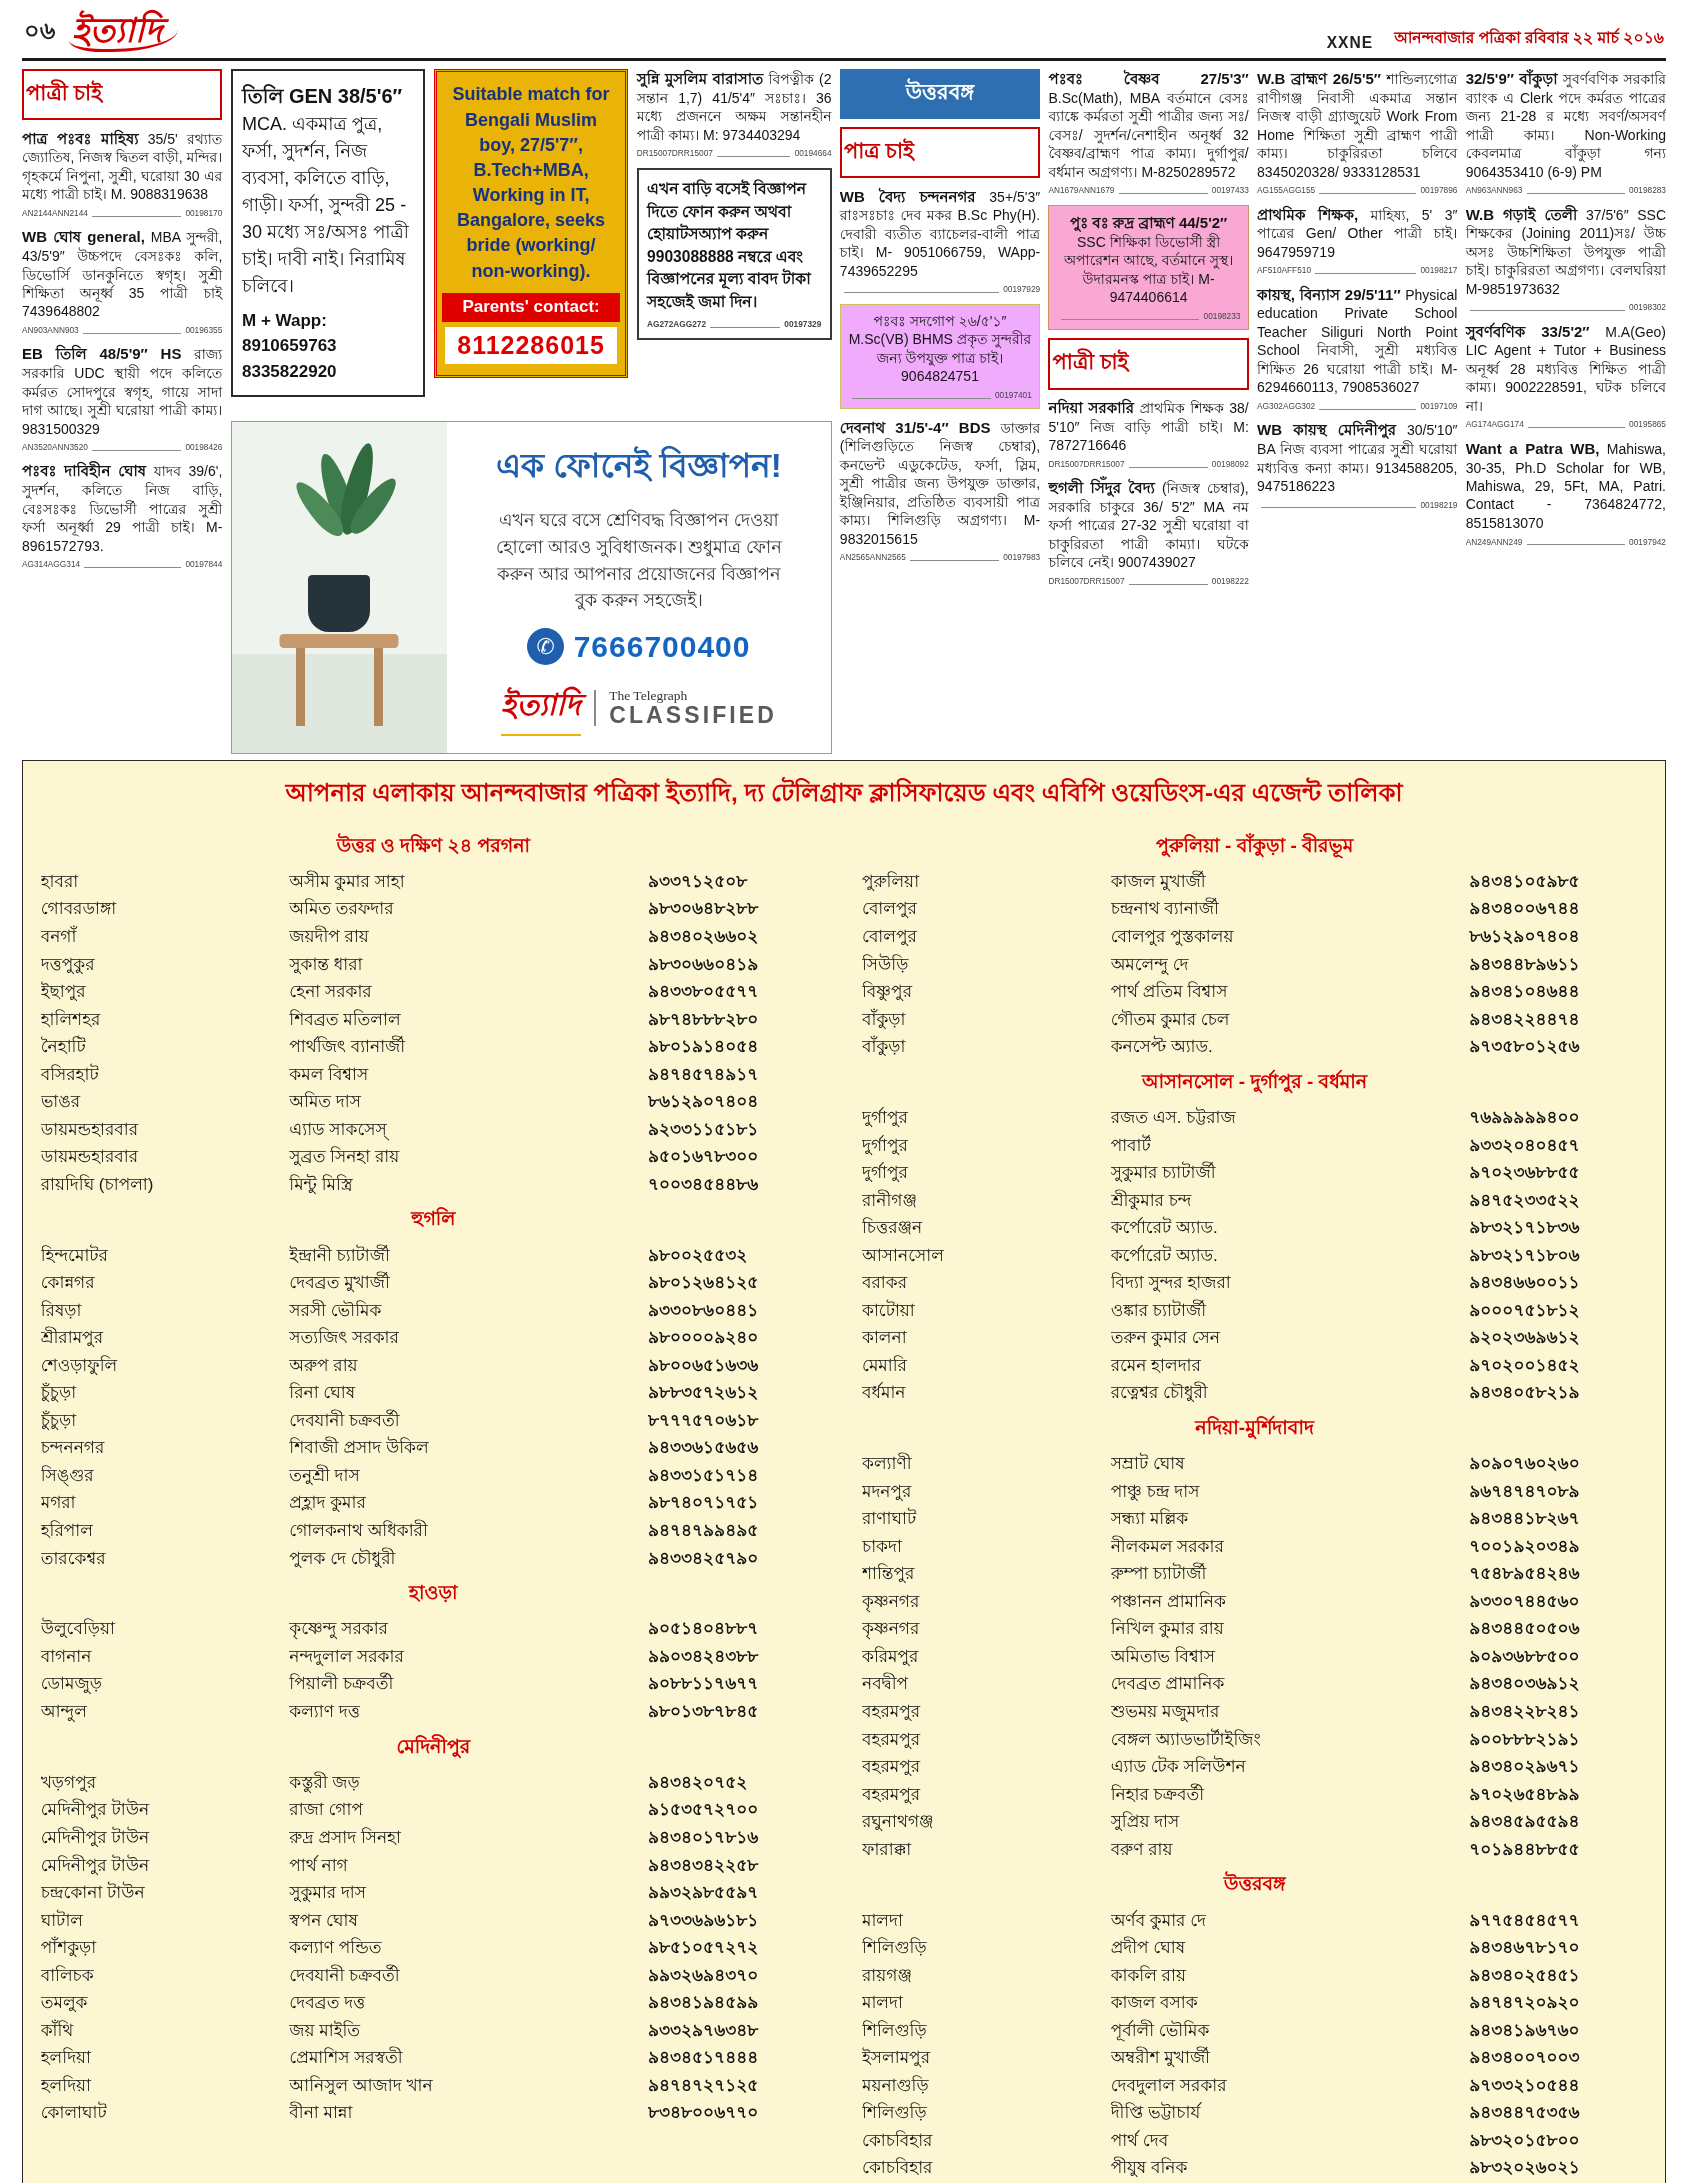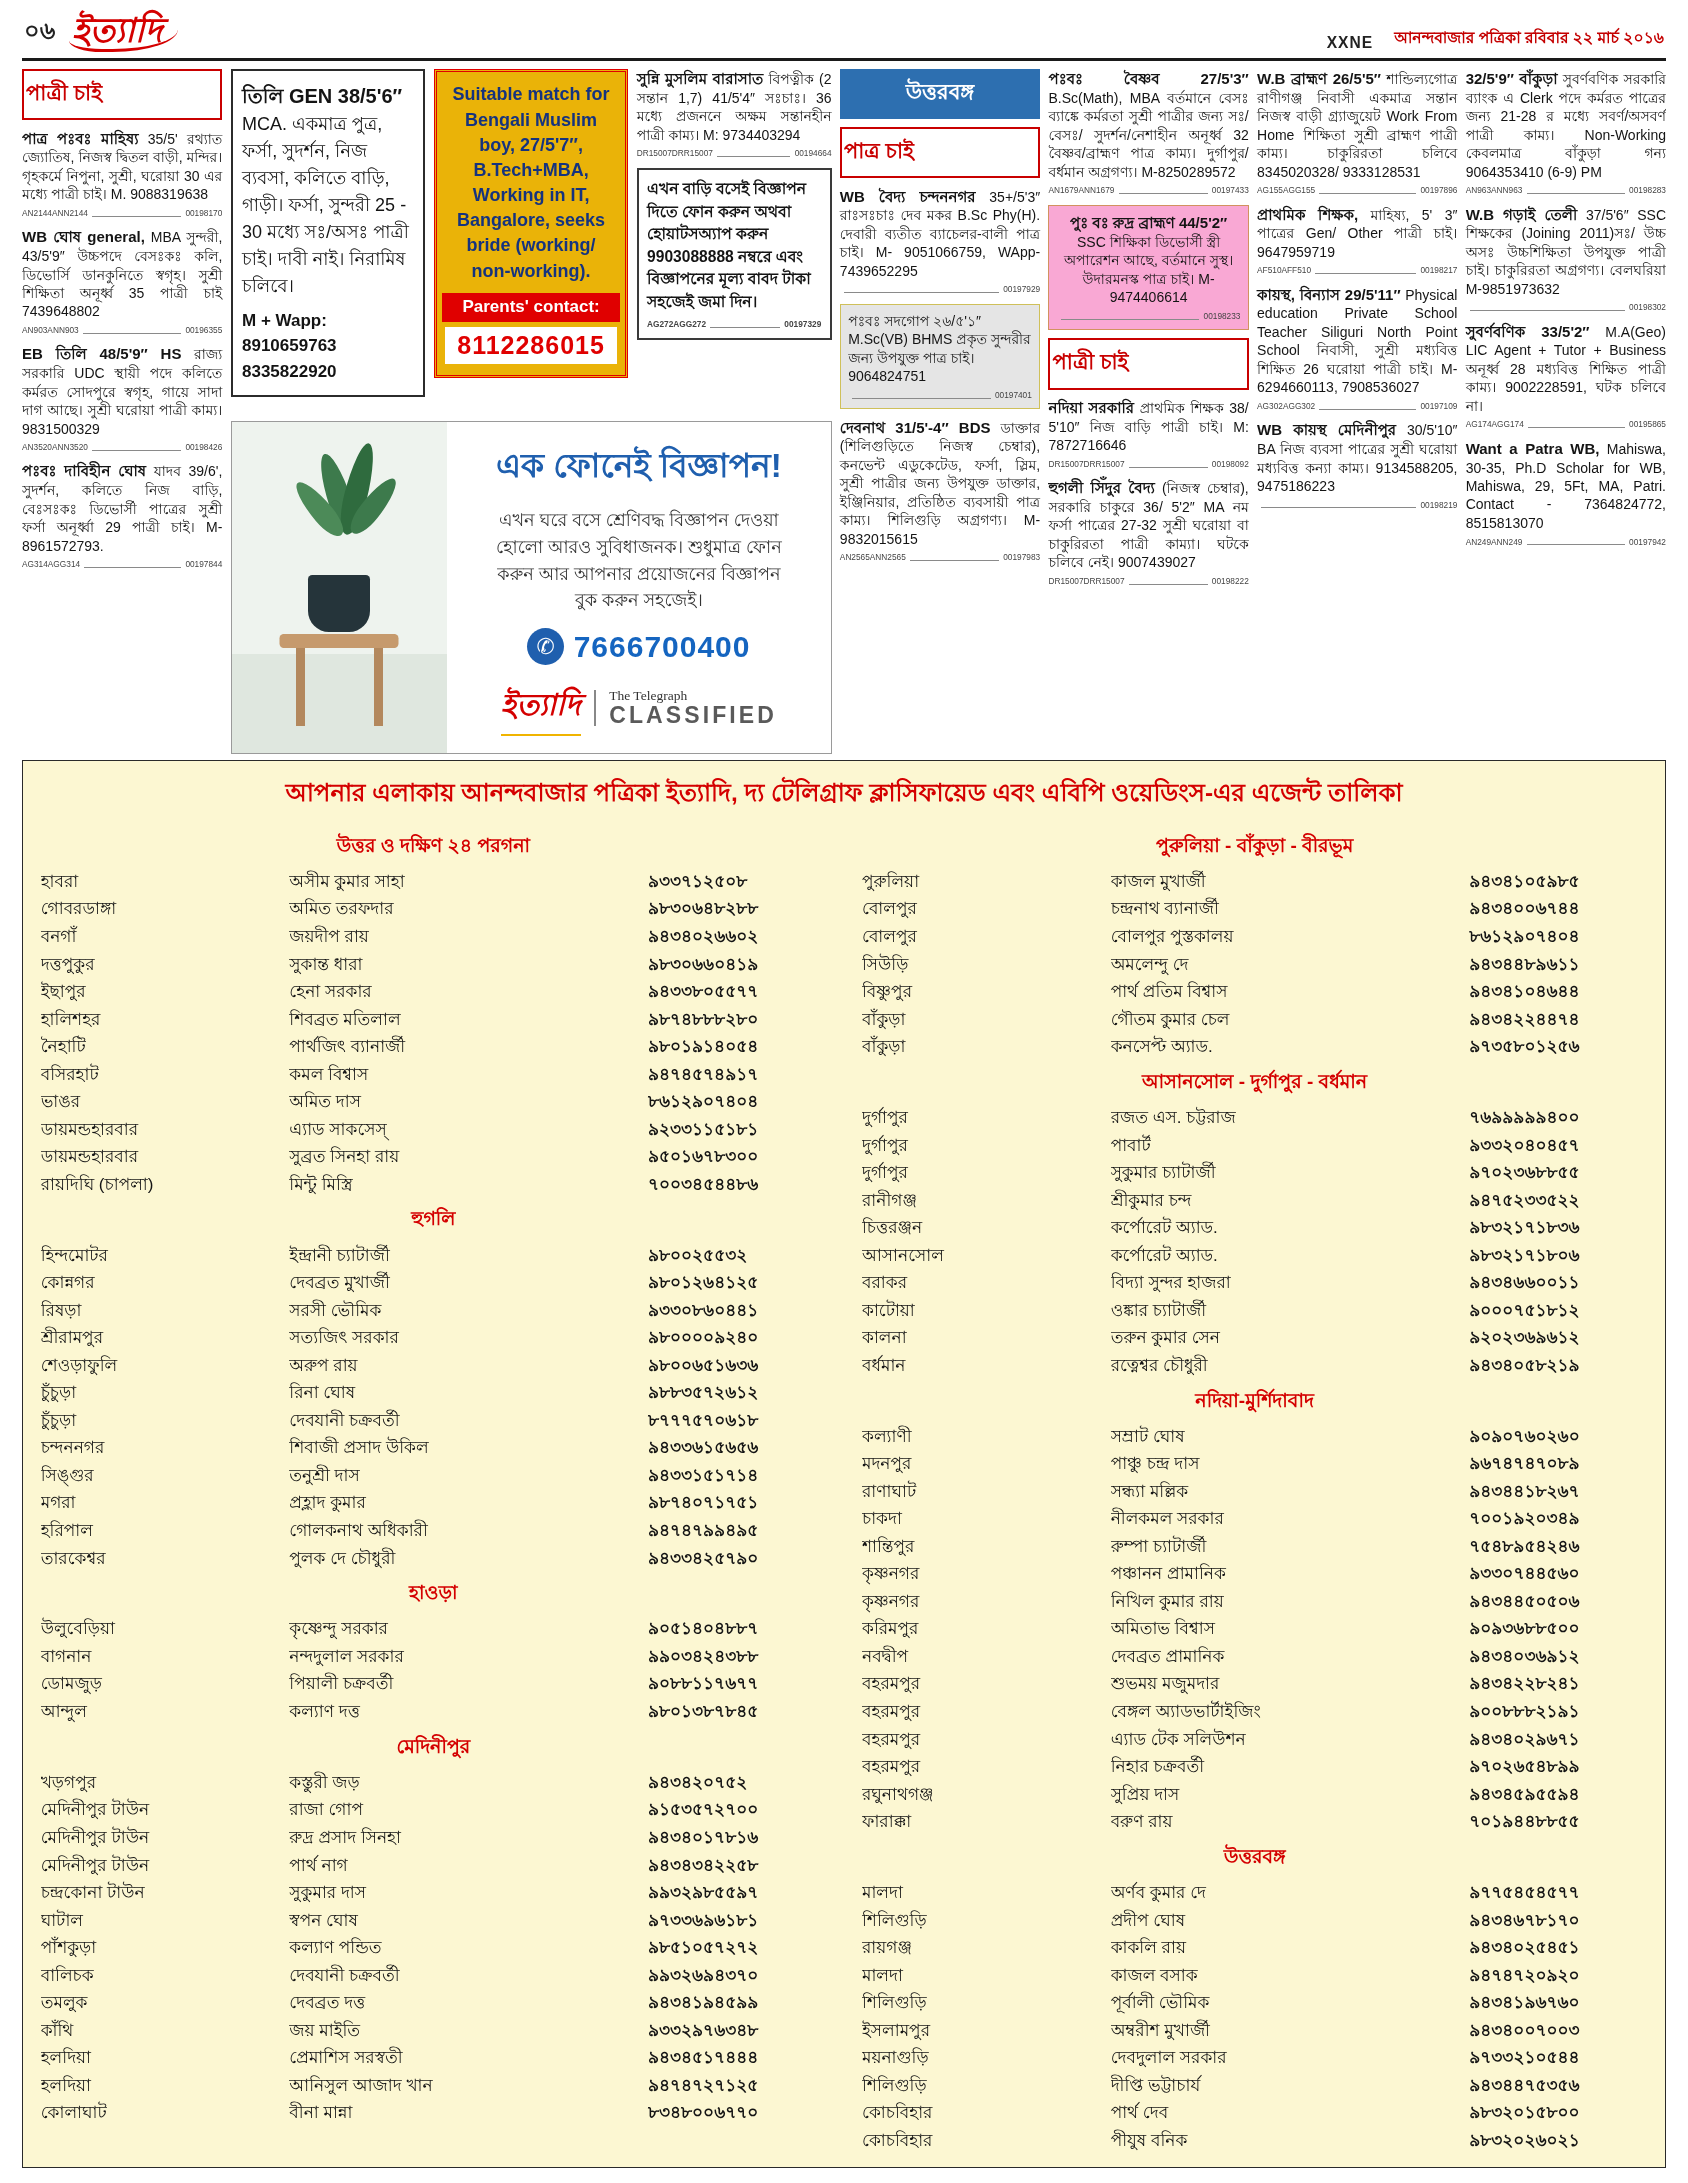--- a/index.html
+++ b/index.html
@@ -27,21 +27,21 @@
   .blk{flex-shrink:0}
   .hdr-red{border:2.1px solid #c90000;color:#c90000;font-weight:bold;
     font-size:21px;padding:6.2px 2.1px;border-radius:0;background:#fff}
   .hdr-blue{background:#2d6fb0;color:#fff;font-weight:bold;text-align:center;font-size:21px;padding:7.3px 2.1px}
   .ad{font-size:14px;line-height:1.32;text-align:justify}
   .adtitle{font-weight:bold;font-size:15px;display:inline}
   .adbody{display:inline}
   .adphone{font-weight:bold;font-size:15.6px;margin-top:7.3px;text-align:center}
   .adrefs{display:flex;align-items:flex-end;gap:4.2px;font-size:8.3px;color:#444;margin-top:4.2px}
   .refdash{flex:1;border-bottom:1px solid #8a8a8a;margin-bottom:2.1px}
-  .ad.yellow{background:#e5e5e5;border:1px solid #cfc05a;padding:7.3px;text-align:left}
+  .ad.yellow{background:#f0abfc;border:1px solid #cfc05a;padding:7.3px;text-align:center}
   .ad.orange{background:#f9a8d4;border:1px solid #d2925f;padding:7.3px;text-align:center}
   .ad.boxed{border:2.1px solid #2b2b2b;padding:10.4px 9.4px;font-size:18px;line-height:1.5;text-align:left}
   .ad.boxed .adtitle{font-size:20px}
   .ad.boxed .adphone{font-size:17px;text-align:left}
   .notice{border:2.1px solid #3a3a3a;padding:8.3px;font-size:15.6px;line-height:1.45;font-weight:600;text-align:left}
 
   .feature{background:#eab308;border:3.1px double #e00000;padding:10.4px 8.3px;text-align:center}
   .feat-line{color:#15337f;font-weight:bold;font-size:18px;line-height:1.4}
   .feat-contact{background:#e00000;color:#fff;font-weight:bold;font-size:17px;margin:9.4px -3.1px 5.2px;padding:4.2px 0}
   .feat-phone{background:#fff;color:#e00000;font-weight:bold;font-size:25px;padding:4.2px 0;letter-spacing:1px}
@@ -555,20 +555,25 @@
             <span class="a-loc">কাটোয়া</span>
             <span class="a-name">ওঙ্কার চ্যাটার্জী</span>
             <span class="a-ph">৯০০০৭৫১৮১২</span>
           </div>
           <div class="agent-row">
             <span class="a-loc">কালনা</span>
             <span class="a-name">তরুন কুমার সেন</span>
             <span class="a-ph">৯২০২৩৬৯৬১২</span>
           </div>
           <div class="agent-row">
+            <span class="a-loc">মেমারি</span>
+            <span class="a-name">রমেন হালদার</span>
+            <span class="a-ph">৯৭০২০০১৪৫২</span>
+          </div>
+          <div class="agent-row">
             <span class="a-loc">বর্ধমান</span>
             <span class="a-name">রত্নেশ্বর চৌধুরী</span>
             <span class="a-ph">৯৪৩৪০৫৮২১৯</span>
           </div>
           <div class="region-hdr">নদিয়া-মুর্শিদাবাদ</div>
           <div class="agent-row">
             <span class="a-loc">কল্যাণী</span>
             <span class="a-name">সম্রাট ঘোষ</span>
             <span class="a-ph">৯০৯০৭৬০২৬০</span>
           </div>

